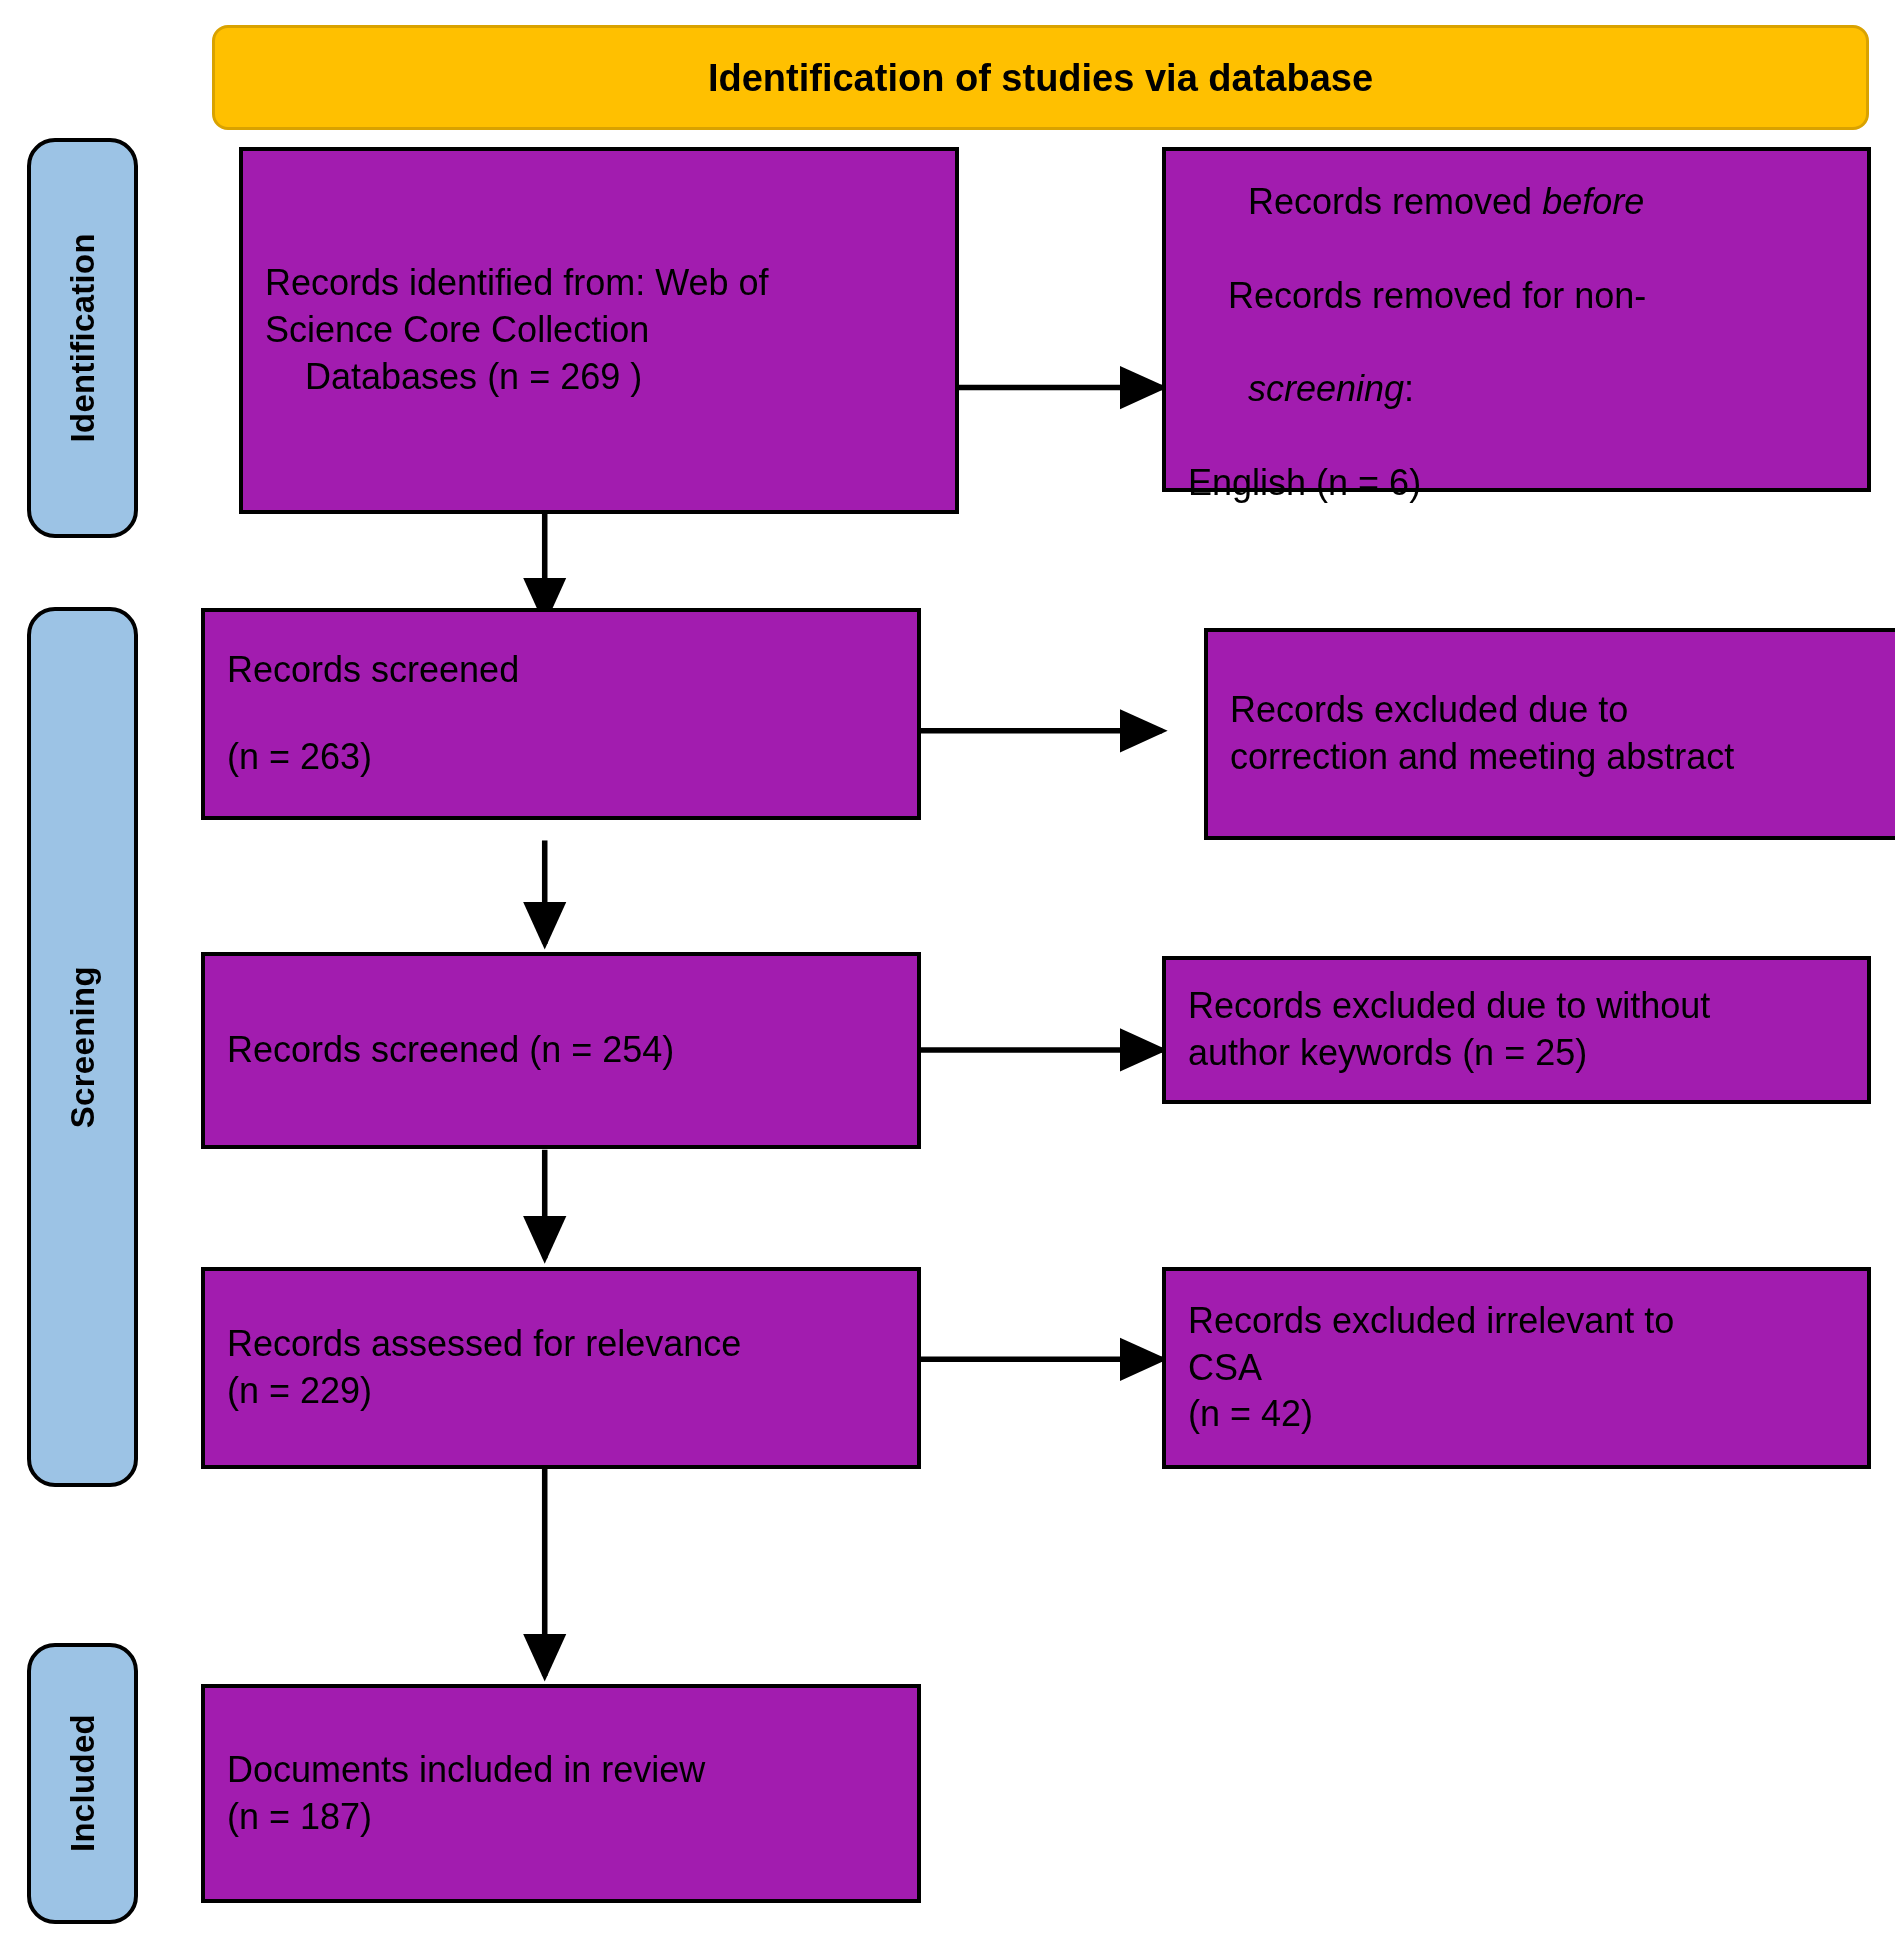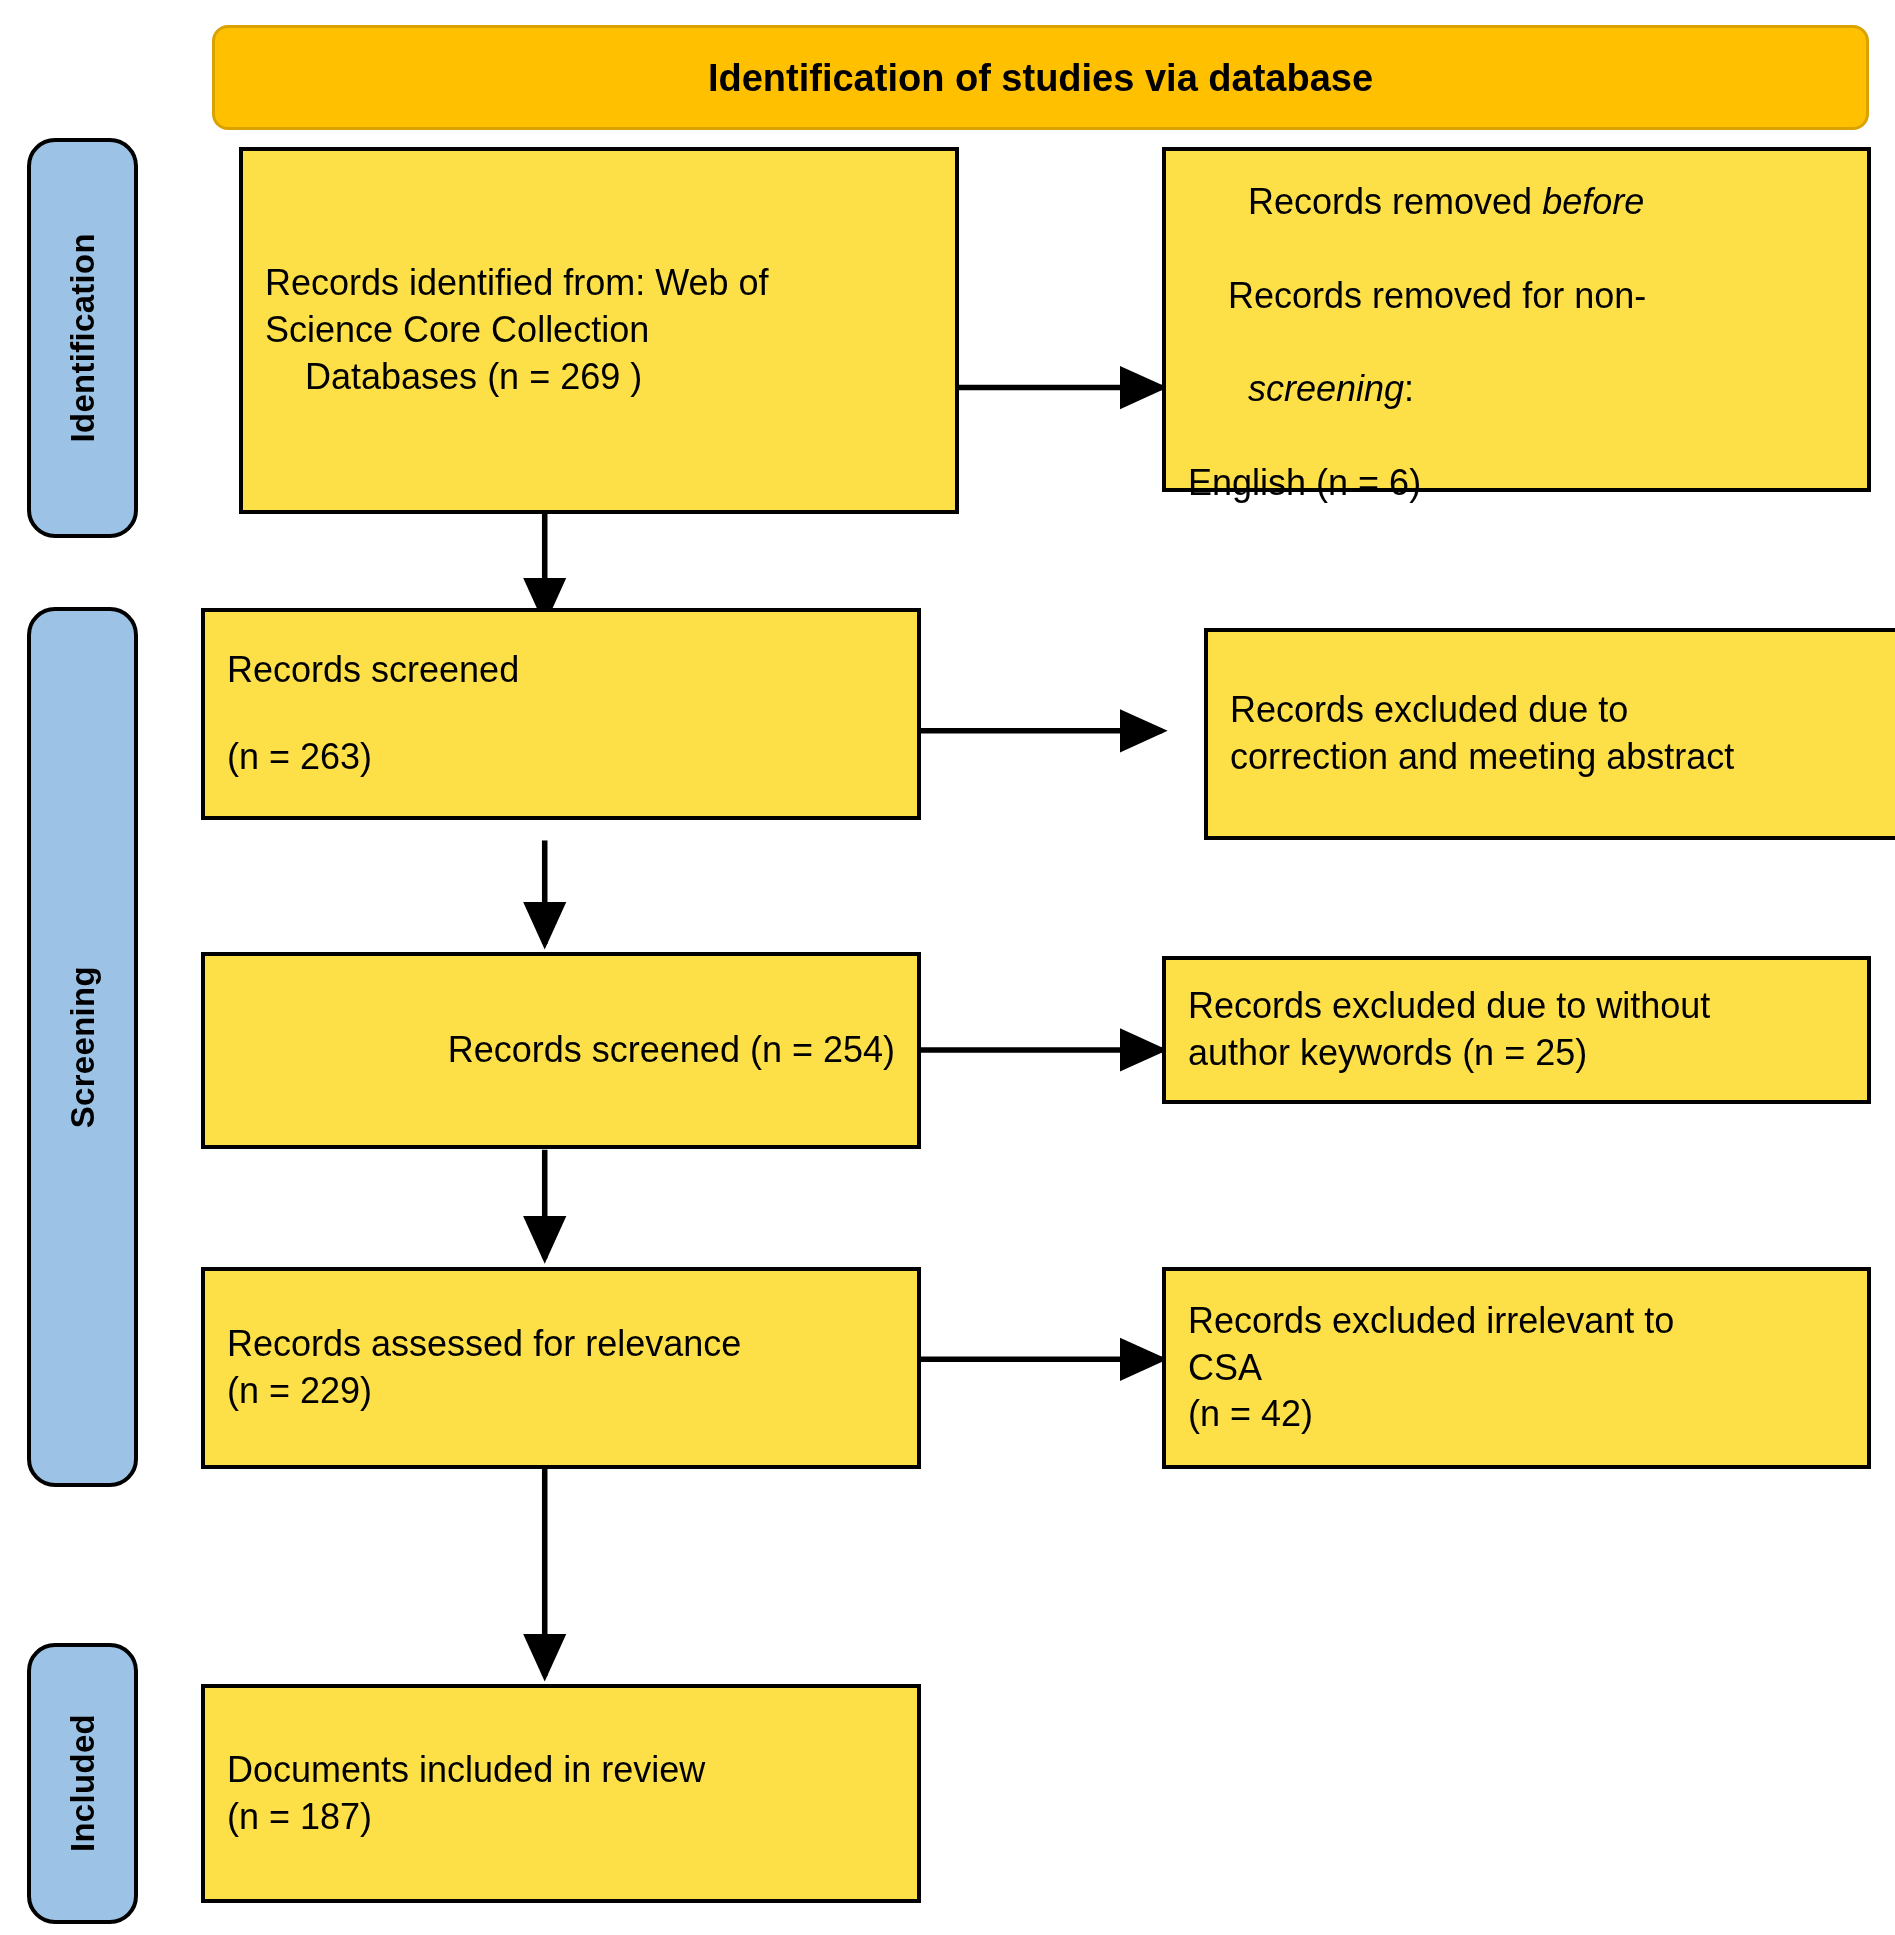--- a/index.html
+++ b/index.html
@@ -58,21 +58,21 @@
     font-weight: bold;
     font-size: 38px;
     line-height: 1;
     white-space: nowrap;
     color: #000000;
   }
 
   
   .flow-box {
     position: absolute;
-    background: #fde047;
+    background: #a21caf;
     border: 4.3px solid #000000;
     box-sizing: border-box;
     display: flex;
     flex-direction: column;
     justify-content: center;
     padding: 2px 22px;
   }
   .flow-box-text {
     font-size: 36px;
     line-height: 1.30;
@@ -158,21 +158,21 @@
   <div class="flow-box" style="left:201px; top:608px; width:720px; height:212px;gap:40px;">
     <div class="flow-box-text">Records screened</div>
     <div class="flow-box-text">(n = 263)</div>
   </div>
 
   <div class="flow-box" style="left:1162px; top:628px; width:709px; height:212px;margin-left:42px;">
     <div class="flow-box-text">Records excluded due to</div>
     <div class="flow-box-text">correction and meeting abstract</div>
   </div>
 
-  <div class="flow-box" style="left:201px; top:952px; width:720px; height:197px;text-align:right;">
+  <div class="flow-box" style="left:201px; top:952px; width:720px; height:197px;">
     <div class="flow-box-text">Records screened (n = 254)</div>
   </div>
 
   <div class="flow-box" style="left:1162px; top:956px; width:709px; height:148px;">
     <div class="flow-box-text">Records excluded due to without</div>
     <div class="flow-box-text">author keywords (n = 25)</div>
   </div>
 
   <div class="flow-box" style="left:201px; top:1267px; width:720px; height:202px;">
     <div class="flow-box-text">Records assessed for relevance</div>

